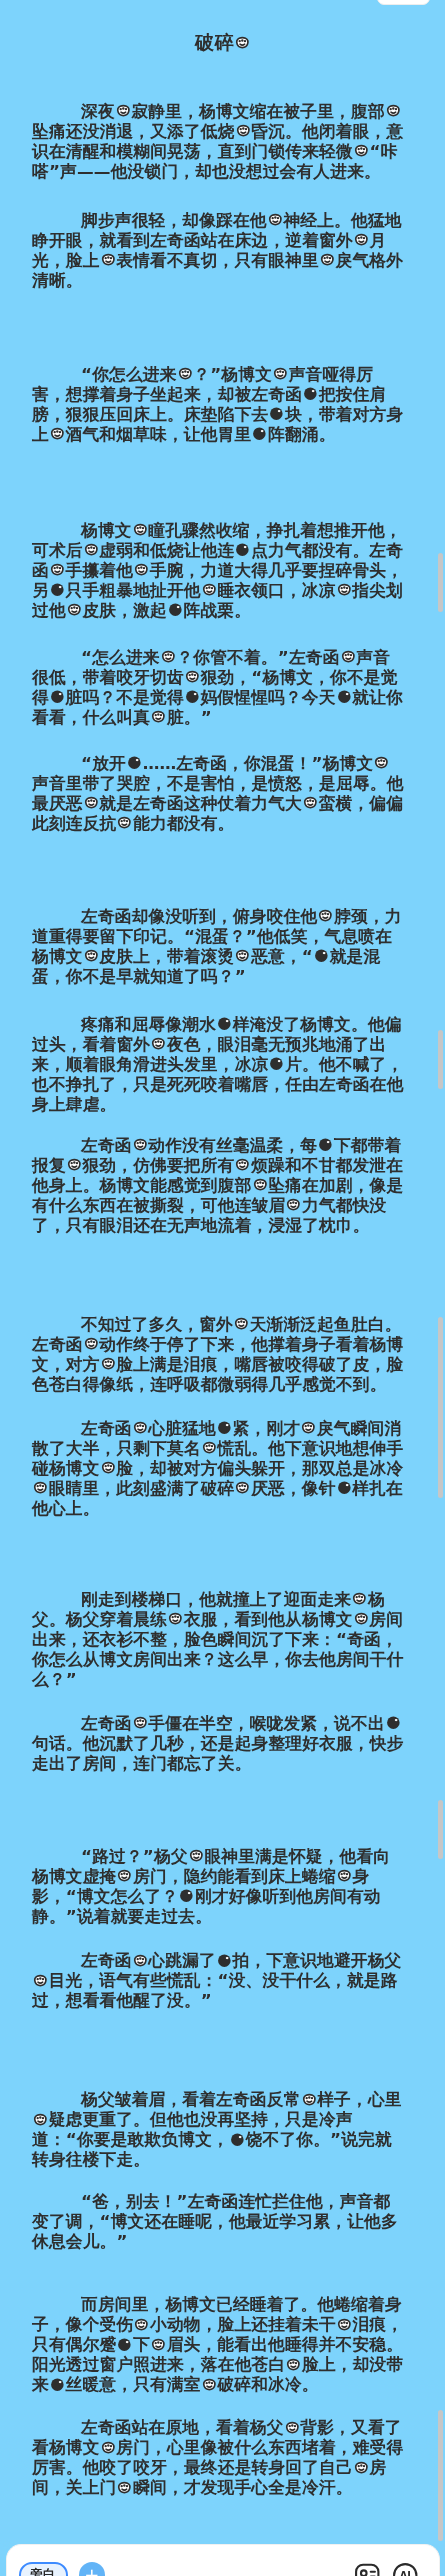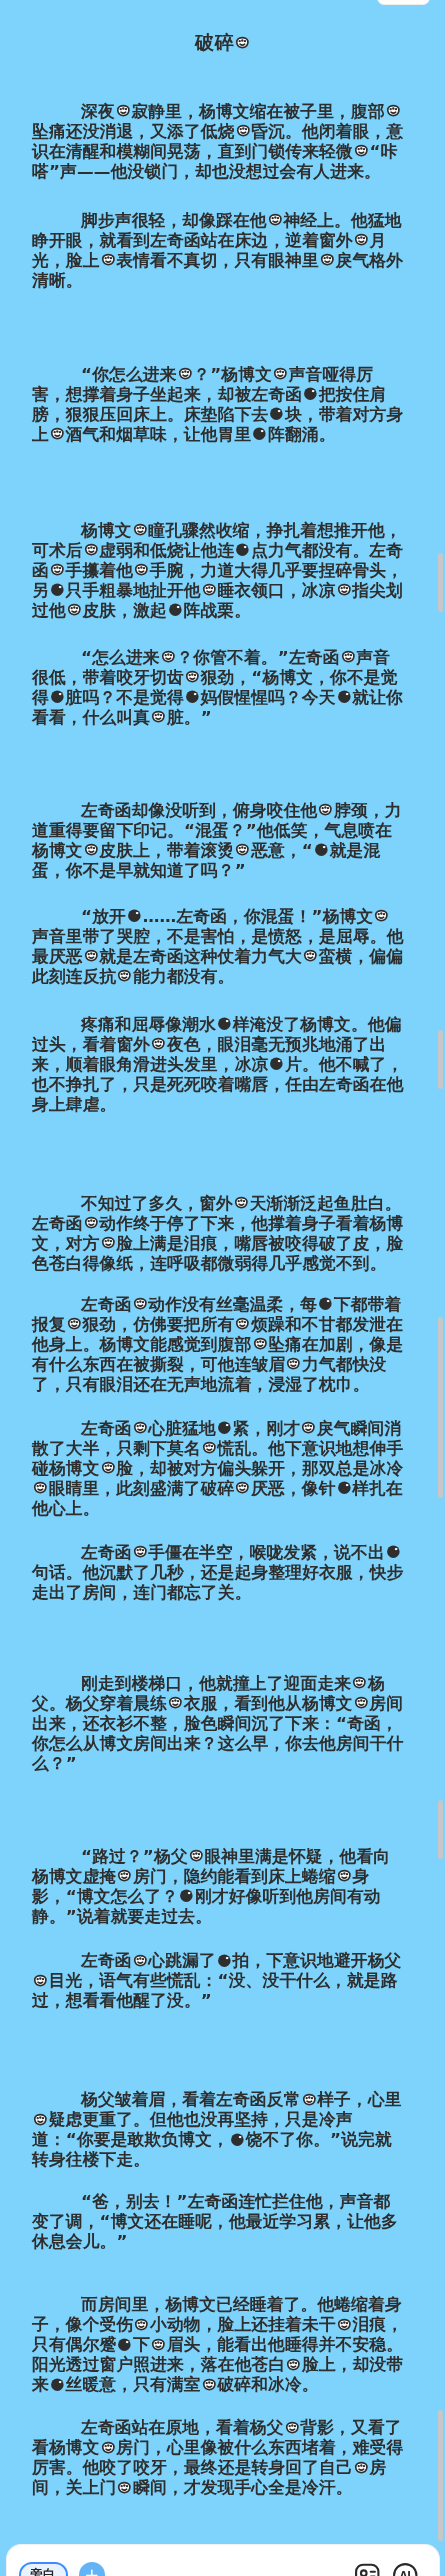--- a/index.html
+++ b/index.html
@@ -213,20 +213,48 @@
           </svg></span>妈假惺惺吗？今天<span class="glyph"><svg viewBox="0 0 24 24">
             <circle cx="12" cy="12.5" r="9" fill="#2e2e2e"></circle>
             <ellipse cx="16" cy="8.8" rx="2" ry="1.5" fill="#ffffff"></ellipse>
           </svg></span>就让你看看，什么叫真<span class="glyph"><svg viewBox="0 0 24 24">
             <path d="M4.5 14.5 Q2.5 8.5 7.5 6.2 Q12 4.2 16.5 6.2 Q21.5 8.5 19.5 14.5 Q17.8 19.6 12 19.6 Q6.2 19.6 4.5 14.5 Z" fill="#ffffff" stroke="#2e2e2e" stroke-width="2.4"></path>
             <circle cx="8.2" cy="10.2" r="1.7" fill="#2e2e2e"></circle>
             <circle cx="12" cy="9.3" r="1.7" fill="#2e2e2e"></circle>
             <circle cx="15.8" cy="10.2" r="1.7" fill="#2e2e2e"></circle>
             <path d="M8.6 14.6 Q12 17.4 15.4 14.6" stroke="#2e2e2e" stroke-width="2.2" fill="none" stroke-linecap="round"></path>
           </svg></span>脏。”</p>
+    <p class="rich" style="margin-top:26.5px">“放开<span class="glyph"><svg viewBox="0 0 24 24">
+            <circle cx="12" cy="12.5" r="9" fill="#2e2e2e"></circle>
+            <ellipse cx="16" cy="8.8" rx="2" ry="1.5" fill="#ffffff"></ellipse>
+          </svg></span>……左奇函，你混蛋！”杨博文<span class="glyph"><svg viewBox="0 0 24 24">
+            <path d="M4.5 14.5 Q2.5 8.5 7.5 6.2 Q12 4.2 16.5 6.2 Q21.5 8.5 19.5 14.5 Q17.8 19.6 12 19.6 Q6.2 19.6 4.5 14.5 Z" fill="#ffffff" stroke="#2e2e2e" stroke-width="2.4"></path>
+            <circle cx="8.2" cy="10.2" r="1.7" fill="#2e2e2e"></circle>
+            <circle cx="12" cy="9.3" r="1.7" fill="#2e2e2e"></circle>
+            <circle cx="15.8" cy="10.2" r="1.7" fill="#2e2e2e"></circle>
+            <path d="M8.6 14.6 Q12 17.4 15.4 14.6" stroke="#2e2e2e" stroke-width="2.2" fill="none" stroke-linecap="round"></path>
+          </svg></span>声音里带了哭腔，不是害怕，是愤怒，是屈辱。他最厌恶<span class="glyph"><svg viewBox="0 0 24 24">
+            <path d="M4.5 14.5 Q2.5 8.5 7.5 6.2 Q12 4.2 16.5 6.2 Q21.5 8.5 19.5 14.5 Q17.8 19.6 12 19.6 Q6.2 19.6 4.5 14.5 Z" fill="#ffffff" stroke="#2e2e2e" stroke-width="2.4"></path>
+            <circle cx="8.2" cy="10.2" r="1.7" fill="#2e2e2e"></circle>
+            <circle cx="12" cy="9.3" r="1.7" fill="#2e2e2e"></circle>
+            <circle cx="15.8" cy="10.2" r="1.7" fill="#2e2e2e"></circle>
+            <path d="M8.6 14.6 Q12 17.4 15.4 14.6" stroke="#2e2e2e" stroke-width="2.2" fill="none" stroke-linecap="round"></path>
+          </svg></span>就是左奇函这种仗着力气大<span class="glyph"><svg viewBox="0 0 24 24">
+            <path d="M4.5 14.5 Q2.5 8.5 7.5 6.2 Q12 4.2 16.5 6.2 Q21.5 8.5 19.5 14.5 Q17.8 19.6 12 19.6 Q6.2 19.6 4.5 14.5 Z" fill="#ffffff" stroke="#2e2e2e" stroke-width="2.4"></path>
+            <circle cx="8.2" cy="10.2" r="1.7" fill="#2e2e2e"></circle>
+            <circle cx="12" cy="9.3" r="1.7" fill="#2e2e2e"></circle>
+            <circle cx="15.8" cy="10.2" r="1.7" fill="#2e2e2e"></circle>
+            <path d="M8.6 14.6 Q12 17.4 15.4 14.6" stroke="#2e2e2e" stroke-width="2.2" fill="none" stroke-linecap="round"></path>
+          </svg></span>蛮横，偏偏此刻连反抗<span class="glyph"><svg viewBox="0 0 24 24">
+            <path d="M4.5 14.5 Q2.5 8.5 7.5 6.2 Q12 4.2 16.5 6.2 Q21.5 8.5 19.5 14.5 Q17.8 19.6 12 19.6 Q6.2 19.6 4.5 14.5 Z" fill="#ffffff" stroke="#2e2e2e" stroke-width="2.4"></path>
+            <circle cx="8.2" cy="10.2" r="1.7" fill="#2e2e2e"></circle>
+            <circle cx="12" cy="9.3" r="1.7" fill="#2e2e2e"></circle>
+            <circle cx="15.8" cy="10.2" r="1.7" fill="#2e2e2e"></circle>
+            <path d="M8.6 14.6 Q12 17.4 15.4 14.6" stroke="#2e2e2e" stroke-width="2.2" fill="none" stroke-linecap="round"></path>
+          </svg></span>能力都没有。</p>
     <p class="rich" style="margin-top:73px">左奇函却像没听到，俯身咬住他<span class="glyph"><svg viewBox="0 0 24 24">
             <path d="M4.5 14.5 Q2.5 8.5 7.5 6.2 Q12 4.2 16.5 6.2 Q21.5 8.5 19.5 14.5 Q17.8 19.6 12 19.6 Q6.2 19.6 4.5 14.5 Z" fill="#ffffff" stroke="#2e2e2e" stroke-width="2.4"></path>
             <circle cx="8.2" cy="10.2" r="1.7" fill="#2e2e2e"></circle>
             <circle cx="12" cy="9.3" r="1.7" fill="#2e2e2e"></circle>
             <circle cx="15.8" cy="10.2" r="1.7" fill="#2e2e2e"></circle>
             <path d="M8.6 14.6 Q12 17.4 15.4 14.6" stroke="#2e2e2e" stroke-width="2.2" fill="none" stroke-linecap="round"></path>
           </svg></span>脖颈，力道重得要留下印记。“混蛋？”他低笑，气息喷在杨博文<span class="glyph"><svg viewBox="0 0 24 24">
             <path d="M4.5 14.5 Q2.5 8.5 7.5 6.2 Q12 4.2 16.5 6.2 Q21.5 8.5 19.5 14.5 Q17.8 19.6 12 19.6 Q6.2 19.6 4.5 14.5 Z" fill="#ffffff" stroke="#2e2e2e" stroke-width="2.4"></path>
             <circle cx="8.2" cy="10.2" r="1.7" fill="#2e2e2e"></circle>
             <circle cx="12" cy="9.3" r="1.7" fill="#2e2e2e"></circle>
@@ -235,114 +263,86 @@
           </svg></span>皮肤上，带着滚烫<span class="glyph"><svg viewBox="0 0 24 24">
             <path d="M4.5 14.5 Q2.5 8.5 7.5 6.2 Q12 4.2 16.5 6.2 Q21.5 8.5 19.5 14.5 Q17.8 19.6 12 19.6 Q6.2 19.6 4.5 14.5 Z" fill="#ffffff" stroke="#2e2e2e" stroke-width="2.4"></path>
             <circle cx="8.2" cy="10.2" r="1.7" fill="#2e2e2e"></circle>
             <circle cx="12" cy="9.3" r="1.7" fill="#2e2e2e"></circle>
             <circle cx="15.8" cy="10.2" r="1.7" fill="#2e2e2e"></circle>
             <path d="M8.6 14.6 Q12 17.4 15.4 14.6" stroke="#2e2e2e" stroke-width="2.2" fill="none" stroke-linecap="round"></path>
           </svg></span>恶意，“<span class="glyph"><svg viewBox="0 0 24 24">
             <circle cx="12" cy="12.5" r="9" fill="#2e2e2e"></circle>
             <ellipse cx="16" cy="8.8" rx="2" ry="1.5" fill="#ffffff"></ellipse>
           </svg></span>就是混蛋，你不是早就知道了吗？”</p>
-    <p class="rich" style="margin-top:26.5px">“放开<span class="glyph"><svg viewBox="0 0 24 24">
-            <circle cx="12" cy="12.5" r="9" fill="#2e2e2e"></circle>
-            <ellipse cx="16" cy="8.8" rx="2" ry="1.5" fill="#ffffff"></ellipse>
-          </svg></span>……左奇函，你混蛋！”杨博文<span class="glyph"><svg viewBox="0 0 24 24">
-            <path d="M4.5 14.5 Q2.5 8.5 7.5 6.2 Q12 4.2 16.5 6.2 Q21.5 8.5 19.5 14.5 Q17.8 19.6 12 19.6 Q6.2 19.6 4.5 14.5 Z" fill="#ffffff" stroke="#2e2e2e" stroke-width="2.4"></path>
-            <circle cx="8.2" cy="10.2" r="1.7" fill="#2e2e2e"></circle>
-            <circle cx="12" cy="9.3" r="1.7" fill="#2e2e2e"></circle>
-            <circle cx="15.8" cy="10.2" r="1.7" fill="#2e2e2e"></circle>
-            <path d="M8.6 14.6 Q12 17.4 15.4 14.6" stroke="#2e2e2e" stroke-width="2.2" fill="none" stroke-linecap="round"></path>
-          </svg></span>声音里带了哭腔，不是害怕，是愤怒，是屈辱。他最厌恶<span class="glyph"><svg viewBox="0 0 24 24">
-            <path d="M4.5 14.5 Q2.5 8.5 7.5 6.2 Q12 4.2 16.5 6.2 Q21.5 8.5 19.5 14.5 Q17.8 19.6 12 19.6 Q6.2 19.6 4.5 14.5 Z" fill="#ffffff" stroke="#2e2e2e" stroke-width="2.4"></path>
-            <circle cx="8.2" cy="10.2" r="1.7" fill="#2e2e2e"></circle>
-            <circle cx="12" cy="9.3" r="1.7" fill="#2e2e2e"></circle>
-            <circle cx="15.8" cy="10.2" r="1.7" fill="#2e2e2e"></circle>
-            <path d="M8.6 14.6 Q12 17.4 15.4 14.6" stroke="#2e2e2e" stroke-width="2.2" fill="none" stroke-linecap="round"></path>
-          </svg></span>就是左奇函这种仗着力气大<span class="glyph"><svg viewBox="0 0 24 24">
-            <path d="M4.5 14.5 Q2.5 8.5 7.5 6.2 Q12 4.2 16.5 6.2 Q21.5 8.5 19.5 14.5 Q17.8 19.6 12 19.6 Q6.2 19.6 4.5 14.5 Z" fill="#ffffff" stroke="#2e2e2e" stroke-width="2.4"></path>
-            <circle cx="8.2" cy="10.2" r="1.7" fill="#2e2e2e"></circle>
-            <circle cx="12" cy="9.3" r="1.7" fill="#2e2e2e"></circle>
-            <circle cx="15.8" cy="10.2" r="1.7" fill="#2e2e2e"></circle>
-            <path d="M8.6 14.6 Q12 17.4 15.4 14.6" stroke="#2e2e2e" stroke-width="2.2" fill="none" stroke-linecap="round"></path>
-          </svg></span>蛮横，偏偏此刻连反抗<span class="glyph"><svg viewBox="0 0 24 24">
-            <path d="M4.5 14.5 Q2.5 8.5 7.5 6.2 Q12 4.2 16.5 6.2 Q21.5 8.5 19.5 14.5 Q17.8 19.6 12 19.6 Q6.2 19.6 4.5 14.5 Z" fill="#ffffff" stroke="#2e2e2e" stroke-width="2.4"></path>
-            <circle cx="8.2" cy="10.2" r="1.7" fill="#2e2e2e"></circle>
-            <circle cx="12" cy="9.3" r="1.7" fill="#2e2e2e"></circle>
-            <circle cx="15.8" cy="10.2" r="1.7" fill="#2e2e2e"></circle>
-            <path d="M8.6 14.6 Q12 17.4 15.4 14.6" stroke="#2e2e2e" stroke-width="2.2" fill="none" stroke-linecap="round"></path>
-          </svg></span>能力都没有。</p>
     <p class="rich" style="margin-top:28px">疼痛和屈辱像潮水<span class="glyph"><svg viewBox="0 0 24 24">
             <circle cx="12" cy="12.5" r="9" fill="#2e2e2e"></circle>
             <ellipse cx="16" cy="8.8" rx="2" ry="1.5" fill="#ffffff"></ellipse>
           </svg></span>样淹没了杨博文。他偏过头，看着窗外<span class="glyph"><svg viewBox="0 0 24 24">
             <path d="M4.5 14.5 Q2.5 8.5 7.5 6.2 Q12 4.2 16.5 6.2 Q21.5 8.5 19.5 14.5 Q17.8 19.6 12 19.6 Q6.2 19.6 4.5 14.5 Z" fill="#ffffff" stroke="#2e2e2e" stroke-width="2.4"></path>
             <circle cx="8.2" cy="10.2" r="1.7" fill="#2e2e2e"></circle>
             <circle cx="12" cy="9.3" r="1.7" fill="#2e2e2e"></circle>
             <circle cx="15.8" cy="10.2" r="1.7" fill="#2e2e2e"></circle>
             <path d="M8.6 14.6 Q12 17.4 15.4 14.6" stroke="#2e2e2e" stroke-width="2.2" fill="none" stroke-linecap="round"></path>
           </svg></span>夜色，眼泪毫无预兆地涌了出来，顺着眼角滑进头发里，冰凉<span class="glyph"><svg viewBox="0 0 24 24">
             <circle cx="12" cy="12.5" r="9" fill="#2e2e2e"></circle>
             <ellipse cx="16" cy="8.8" rx="2" ry="1.5" fill="#ffffff"></ellipse>
           </svg></span>片。他不喊了，也不挣扎了，只是死死咬着嘴唇，任由左奇函在他身上肆虐。</p>
+    <p class="rich" style="margin-top:21px">左奇函<span class="glyph"><svg viewBox="0 0 24 24">
+            <path d="M4.5 14.5 Q2.5 8.5 7.5 6.2 Q12 4.2 16.5 6.2 Q21.5 8.5 19.5 14.5 Q17.8 19.6 12 19.6 Q6.2 19.6 4.5 14.5 Z" fill="#ffffff" stroke="#2e2e2e" stroke-width="2.4"></path>
+            <circle cx="8.2" cy="10.2" r="1.7" fill="#2e2e2e"></circle>
+            <circle cx="12" cy="9.3" r="1.7" fill="#2e2e2e"></circle>
+            <circle cx="15.8" cy="10.2" r="1.7" fill="#2e2e2e"></circle>
+            <path d="M8.6 14.6 Q12 17.4 15.4 14.6" stroke="#2e2e2e" stroke-width="2.2" fill="none" stroke-linecap="round"></path>
+          </svg></span>动作没有丝毫温柔，每<span class="glyph"><svg viewBox="0 0 24 24">
+            <circle cx="12" cy="12.5" r="9" fill="#2e2e2e"></circle>
+            <ellipse cx="16" cy="8.8" rx="2" ry="1.5" fill="#ffffff"></ellipse>
+          </svg></span>下都带着报复<span class="glyph"><svg viewBox="0 0 24 24">
+            <path d="M4.5 14.5 Q2.5 8.5 7.5 6.2 Q12 4.2 16.5 6.2 Q21.5 8.5 19.5 14.5 Q17.8 19.6 12 19.6 Q6.2 19.6 4.5 14.5 Z" fill="#ffffff" stroke="#2e2e2e" stroke-width="2.4"></path>
+            <circle cx="8.2" cy="10.2" r="1.7" fill="#2e2e2e"></circle>
+            <circle cx="12" cy="9.3" r="1.7" fill="#2e2e2e"></circle>
+            <circle cx="15.8" cy="10.2" r="1.7" fill="#2e2e2e"></circle>
+            <path d="M8.6 14.6 Q12 17.4 15.4 14.6" stroke="#2e2e2e" stroke-width="2.2" fill="none" stroke-linecap="round"></path>
+          </svg></span>狠劲，仿佛要把所有<span class="glyph"><svg viewBox="0 0 24 24">
+            <path d="M4.5 14.5 Q2.5 8.5 7.5 6.2 Q12 4.2 16.5 6.2 Q21.5 8.5 19.5 14.5 Q17.8 19.6 12 19.6 Q6.2 19.6 4.5 14.5 Z" fill="#ffffff" stroke="#2e2e2e" stroke-width="2.4"></path>
+            <circle cx="8.2" cy="10.2" r="1.7" fill="#2e2e2e"></circle>
+            <circle cx="12" cy="9.3" r="1.7" fill="#2e2e2e"></circle>
+            <circle cx="15.8" cy="10.2" r="1.7" fill="#2e2e2e"></circle>
+            <path d="M8.6 14.6 Q12 17.4 15.4 14.6" stroke="#2e2e2e" stroke-width="2.2" fill="none" stroke-linecap="round"></path>
+          </svg></span>烦躁和不甘都发泄在他身上。杨博文能感觉到腹部<span class="glyph"><svg viewBox="0 0 24 24">
+            <path d="M4.5 14.5 Q2.5 8.5 7.5 6.2 Q12 4.2 16.5 6.2 Q21.5 8.5 19.5 14.5 Q17.8 19.6 12 19.6 Q6.2 19.6 4.5 14.5 Z" fill="#ffffff" stroke="#2e2e2e" stroke-width="2.4"></path>
+            <circle cx="8.2" cy="10.2" r="1.7" fill="#2e2e2e"></circle>
+            <circle cx="12" cy="9.3" r="1.7" fill="#2e2e2e"></circle>
+            <circle cx="15.8" cy="10.2" r="1.7" fill="#2e2e2e"></circle>
+            <path d="M8.6 14.6 Q12 17.4 15.4 14.6" stroke="#2e2e2e" stroke-width="2.2" fill="none" stroke-linecap="round"></path>
+          </svg></span>坠痛在加剧，像是有什么东西在被撕裂，可他连皱眉<span class="glyph"><svg viewBox="0 0 24 24">
+            <path d="M4.5 14.5 Q2.5 8.5 7.5 6.2 Q12 4.2 16.5 6.2 Q21.5 8.5 19.5 14.5 Q17.8 19.6 12 19.6 Q6.2 19.6 4.5 14.5 Z" fill="#ffffff" stroke="#2e2e2e" stroke-width="2.4"></path>
+            <circle cx="8.2" cy="10.2" r="1.7" fill="#2e2e2e"></circle>
+            <circle cx="12" cy="9.3" r="1.7" fill="#2e2e2e"></circle>
+            <circle cx="15.8" cy="10.2" r="1.7" fill="#2e2e2e"></circle>
+            <path d="M8.6 14.6 Q12 17.4 15.4 14.6" stroke="#2e2e2e" stroke-width="2.2" fill="none" stroke-linecap="round"></path>
+          </svg></span>力气都快没了，只有眼泪还在无声地流着，浸湿了枕巾。</p>
     <p class="rich" style="margin-top:79px">不知过了多久，窗外<span class="glyph"><svg viewBox="0 0 24 24">
             <path d="M4.5 14.5 Q2.5 8.5 7.5 6.2 Q12 4.2 16.5 6.2 Q21.5 8.5 19.5 14.5 Q17.8 19.6 12 19.6 Q6.2 19.6 4.5 14.5 Z" fill="#ffffff" stroke="#2e2e2e" stroke-width="2.4"></path>
             <circle cx="8.2" cy="10.2" r="1.7" fill="#2e2e2e"></circle>
             <circle cx="12" cy="9.3" r="1.7" fill="#2e2e2e"></circle>
             <circle cx="15.8" cy="10.2" r="1.7" fill="#2e2e2e"></circle>
             <path d="M8.6 14.6 Q12 17.4 15.4 14.6" stroke="#2e2e2e" stroke-width="2.2" fill="none" stroke-linecap="round"></path>
           </svg></span>天渐渐泛起鱼肚白。左奇函<span class="glyph"><svg viewBox="0 0 24 24">
             <path d="M4.5 14.5 Q2.5 8.5 7.5 6.2 Q12 4.2 16.5 6.2 Q21.5 8.5 19.5 14.5 Q17.8 19.6 12 19.6 Q6.2 19.6 4.5 14.5 Z" fill="#ffffff" stroke="#2e2e2e" stroke-width="2.4"></path>
             <circle cx="8.2" cy="10.2" r="1.7" fill="#2e2e2e"></circle>
             <circle cx="12" cy="9.3" r="1.7" fill="#2e2e2e"></circle>
             <circle cx="15.8" cy="10.2" r="1.7" fill="#2e2e2e"></circle>
             <path d="M8.6 14.6 Q12 17.4 15.4 14.6" stroke="#2e2e2e" stroke-width="2.2" fill="none" stroke-linecap="round"></path>
           </svg></span>动作终于停了下来，他撑着身子看着杨博文，对方<span class="glyph"><svg viewBox="0 0 24 24">
             <path d="M4.5 14.5 Q2.5 8.5 7.5 6.2 Q12 4.2 16.5 6.2 Q21.5 8.5 19.5 14.5 Q17.8 19.6 12 19.6 Q6.2 19.6 4.5 14.5 Z" fill="#ffffff" stroke="#2e2e2e" stroke-width="2.4"></path>
             <circle cx="8.2" cy="10.2" r="1.7" fill="#2e2e2e"></circle>
             <circle cx="12" cy="9.3" r="1.7" fill="#2e2e2e"></circle>
             <circle cx="15.8" cy="10.2" r="1.7" fill="#2e2e2e"></circle>
             <path d="M8.6 14.6 Q12 17.4 15.4 14.6" stroke="#2e2e2e" stroke-width="2.2" fill="none" stroke-linecap="round"></path>
           </svg></span>脸上满是泪痕，嘴唇被咬得破了皮，脸色苍白得像纸，连呼吸都微弱得几乎感觉不到。</p>
-    <p class="rich" style="margin-top:21px">左奇函<span class="glyph"><svg viewBox="0 0 24 24">
-            <path d="M4.5 14.5 Q2.5 8.5 7.5 6.2 Q12 4.2 16.5 6.2 Q21.5 8.5 19.5 14.5 Q17.8 19.6 12 19.6 Q6.2 19.6 4.5 14.5 Z" fill="#ffffff" stroke="#2e2e2e" stroke-width="2.4"></path>
-            <circle cx="8.2" cy="10.2" r="1.7" fill="#2e2e2e"></circle>
-            <circle cx="12" cy="9.3" r="1.7" fill="#2e2e2e"></circle>
-            <circle cx="15.8" cy="10.2" r="1.7" fill="#2e2e2e"></circle>
-            <path d="M8.6 14.6 Q12 17.4 15.4 14.6" stroke="#2e2e2e" stroke-width="2.2" fill="none" stroke-linecap="round"></path>
-          </svg></span>动作没有丝毫温柔，每<span class="glyph"><svg viewBox="0 0 24 24">
-            <circle cx="12" cy="12.5" r="9" fill="#2e2e2e"></circle>
-            <ellipse cx="16" cy="8.8" rx="2" ry="1.5" fill="#ffffff"></ellipse>
-          </svg></span>下都带着报复<span class="glyph"><svg viewBox="0 0 24 24">
-            <path d="M4.5 14.5 Q2.5 8.5 7.5 6.2 Q12 4.2 16.5 6.2 Q21.5 8.5 19.5 14.5 Q17.8 19.6 12 19.6 Q6.2 19.6 4.5 14.5 Z" fill="#ffffff" stroke="#2e2e2e" stroke-width="2.4"></path>
-            <circle cx="8.2" cy="10.2" r="1.7" fill="#2e2e2e"></circle>
-            <circle cx="12" cy="9.3" r="1.7" fill="#2e2e2e"></circle>
-            <circle cx="15.8" cy="10.2" r="1.7" fill="#2e2e2e"></circle>
-            <path d="M8.6 14.6 Q12 17.4 15.4 14.6" stroke="#2e2e2e" stroke-width="2.2" fill="none" stroke-linecap="round"></path>
-          </svg></span>狠劲，仿佛要把所有<span class="glyph"><svg viewBox="0 0 24 24">
-            <path d="M4.5 14.5 Q2.5 8.5 7.5 6.2 Q12 4.2 16.5 6.2 Q21.5 8.5 19.5 14.5 Q17.8 19.6 12 19.6 Q6.2 19.6 4.5 14.5 Z" fill="#ffffff" stroke="#2e2e2e" stroke-width="2.4"></path>
-            <circle cx="8.2" cy="10.2" r="1.7" fill="#2e2e2e"></circle>
-            <circle cx="12" cy="9.3" r="1.7" fill="#2e2e2e"></circle>
-            <circle cx="15.8" cy="10.2" r="1.7" fill="#2e2e2e"></circle>
-            <path d="M8.6 14.6 Q12 17.4 15.4 14.6" stroke="#2e2e2e" stroke-width="2.2" fill="none" stroke-linecap="round"></path>
-          </svg></span>烦躁和不甘都发泄在他身上。杨博文能感觉到腹部<span class="glyph"><svg viewBox="0 0 24 24">
-            <path d="M4.5 14.5 Q2.5 8.5 7.5 6.2 Q12 4.2 16.5 6.2 Q21.5 8.5 19.5 14.5 Q17.8 19.6 12 19.6 Q6.2 19.6 4.5 14.5 Z" fill="#ffffff" stroke="#2e2e2e" stroke-width="2.4"></path>
-            <circle cx="8.2" cy="10.2" r="1.7" fill="#2e2e2e"></circle>
-            <circle cx="12" cy="9.3" r="1.7" fill="#2e2e2e"></circle>
-            <circle cx="15.8" cy="10.2" r="1.7" fill="#2e2e2e"></circle>
-            <path d="M8.6 14.6 Q12 17.4 15.4 14.6" stroke="#2e2e2e" stroke-width="2.2" fill="none" stroke-linecap="round"></path>
-          </svg></span>坠痛在加剧，像是有什么东西在被撕裂，可他连皱眉<span class="glyph"><svg viewBox="0 0 24 24">
-            <path d="M4.5 14.5 Q2.5 8.5 7.5 6.2 Q12 4.2 16.5 6.2 Q21.5 8.5 19.5 14.5 Q17.8 19.6 12 19.6 Q6.2 19.6 4.5 14.5 Z" fill="#ffffff" stroke="#2e2e2e" stroke-width="2.4"></path>
-            <circle cx="8.2" cy="10.2" r="1.7" fill="#2e2e2e"></circle>
-            <circle cx="12" cy="9.3" r="1.7" fill="#2e2e2e"></circle>
-            <circle cx="15.8" cy="10.2" r="1.7" fill="#2e2e2e"></circle>
-            <path d="M8.6 14.6 Q12 17.4 15.4 14.6" stroke="#2e2e2e" stroke-width="2.2" fill="none" stroke-linecap="round"></path>
-          </svg></span>力气都快没了，只有眼泪还在无声地流着，浸湿了枕巾。</p>
     <p class="rich" style="margin-top:24px">左奇函<span class="glyph"><svg viewBox="0 0 24 24">
             <path d="M4.5 14.5 Q2.5 8.5 7.5 6.2 Q12 4.2 16.5 6.2 Q21.5 8.5 19.5 14.5 Q17.8 19.6 12 19.6 Q6.2 19.6 4.5 14.5 Z" fill="#ffffff" stroke="#2e2e2e" stroke-width="2.4"></path>
             <circle cx="8.2" cy="10.2" r="1.7" fill="#2e2e2e"></circle>
             <circle cx="12" cy="9.3" r="1.7" fill="#2e2e2e"></circle>
             <circle cx="15.8" cy="10.2" r="1.7" fill="#2e2e2e"></circle>
             <path d="M8.6 14.6 Q12 17.4 15.4 14.6" stroke="#2e2e2e" stroke-width="2.2" fill="none" stroke-linecap="round"></path>
           </svg></span>心脏猛地<span class="glyph"><svg viewBox="0 0 24 24">
             <circle cx="12" cy="12.5" r="9" fill="#2e2e2e"></circle>
             <ellipse cx="16" cy="8.8" rx="2" ry="1.5" fill="#ffffff"></ellipse>
           </svg></span>紧，刚才<span class="glyph"><svg viewBox="0 0 24 24">
@@ -372,49 +372,49 @@
           </svg></span>眼睛里，此刻盛满了破碎<span class="glyph"><svg viewBox="0 0 24 24">
             <path d="M4.5 14.5 Q2.5 8.5 7.5 6.2 Q12 4.2 16.5 6.2 Q21.5 8.5 19.5 14.5 Q17.8 19.6 12 19.6 Q6.2 19.6 4.5 14.5 Z" fill="#ffffff" stroke="#2e2e2e" stroke-width="2.4"></path>
             <circle cx="8.2" cy="10.2" r="1.7" fill="#2e2e2e"></circle>
             <circle cx="12" cy="9.3" r="1.7" fill="#2e2e2e"></circle>
             <circle cx="15.8" cy="10.2" r="1.7" fill="#2e2e2e"></circle>
             <path d="M8.6 14.6 Q12 17.4 15.4 14.6" stroke="#2e2e2e" stroke-width="2.2" fill="none" stroke-linecap="round"></path>
           </svg></span>厌恶，像针<span class="glyph"><svg viewBox="0 0 24 24">
             <circle cx="12" cy="12.5" r="9" fill="#2e2e2e"></circle>
             <ellipse cx="16" cy="8.8" rx="2" ry="1.5" fill="#ffffff"></ellipse>
           </svg></span>样扎在他心上。</p>
+    <p class="rich" style="margin-top:71px">刚走到楼梯口，他就撞上了迎面走来<span class="glyph"><svg viewBox="0 0 24 24">
+            <path d="M4.5 14.5 Q2.5 8.5 7.5 6.2 Q12 4.2 16.5 6.2 Q21.5 8.5 19.5 14.5 Q17.8 19.6 12 19.6 Q6.2 19.6 4.5 14.5 Z" fill="#ffffff" stroke="#2e2e2e" stroke-width="2.4"></path>
+            <circle cx="8.2" cy="10.2" r="1.7" fill="#2e2e2e"></circle>
+            <circle cx="12" cy="9.3" r="1.7" fill="#2e2e2e"></circle>
+            <circle cx="15.8" cy="10.2" r="1.7" fill="#2e2e2e"></circle>
+            <path d="M8.6 14.6 Q12 17.4 15.4 14.6" stroke="#2e2e2e" stroke-width="2.2" fill="none" stroke-linecap="round"></path>
+          </svg></span>杨父。杨父穿着晨练<span class="glyph"><svg viewBox="0 0 24 24">
+            <path d="M4.5 14.5 Q2.5 8.5 7.5 6.2 Q12 4.2 16.5 6.2 Q21.5 8.5 19.5 14.5 Q17.8 19.6 12 19.6 Q6.2 19.6 4.5 14.5 Z" fill="#ffffff" stroke="#2e2e2e" stroke-width="2.4"></path>
+            <circle cx="8.2" cy="10.2" r="1.7" fill="#2e2e2e"></circle>
+            <circle cx="12" cy="9.3" r="1.7" fill="#2e2e2e"></circle>
+            <circle cx="15.8" cy="10.2" r="1.7" fill="#2e2e2e"></circle>
+            <path d="M8.6 14.6 Q12 17.4 15.4 14.6" stroke="#2e2e2e" stroke-width="2.2" fill="none" stroke-linecap="round"></path>
+          </svg></span>衣服，看到他从杨博文<span class="glyph"><svg viewBox="0 0 24 24">
+            <path d="M4.5 14.5 Q2.5 8.5 7.5 6.2 Q12 4.2 16.5 6.2 Q21.5 8.5 19.5 14.5 Q17.8 19.6 12 19.6 Q6.2 19.6 4.5 14.5 Z" fill="#ffffff" stroke="#2e2e2e" stroke-width="2.4"></path>
+            <circle cx="8.2" cy="10.2" r="1.7" fill="#2e2e2e"></circle>
+            <circle cx="12" cy="9.3" r="1.7" fill="#2e2e2e"></circle>
+            <circle cx="15.8" cy="10.2" r="1.7" fill="#2e2e2e"></circle>
+            <path d="M8.6 14.6 Q12 17.4 15.4 14.6" stroke="#2e2e2e" stroke-width="2.2" fill="none" stroke-linecap="round"></path>
+          </svg></span>房间出来，还衣衫不整，脸色瞬间沉了下来：“奇函，你怎么从博文房间出来？这么早，你去他房间干什么？”</p>
     <p class="rich" style="margin-top:24px">左奇函<span class="glyph"><svg viewBox="0 0 24 24">
             <path d="M4.5 14.5 Q2.5 8.5 7.5 6.2 Q12 4.2 16.5 6.2 Q21.5 8.5 19.5 14.5 Q17.8 19.6 12 19.6 Q6.2 19.6 4.5 14.5 Z" fill="#ffffff" stroke="#2e2e2e" stroke-width="2.4"></path>
             <circle cx="8.2" cy="10.2" r="1.7" fill="#2e2e2e"></circle>
             <circle cx="12" cy="9.3" r="1.7" fill="#2e2e2e"></circle>
             <circle cx="15.8" cy="10.2" r="1.7" fill="#2e2e2e"></circle>
             <path d="M8.6 14.6 Q12 17.4 15.4 14.6" stroke="#2e2e2e" stroke-width="2.2" fill="none" stroke-linecap="round"></path>
           </svg></span>手僵在半空，喉咙发紧，说不出<span class="glyph"><svg viewBox="0 0 24 24">
             <circle cx="12" cy="12.5" r="9" fill="#2e2e2e"></circle>
             <ellipse cx="16" cy="8.8" rx="2" ry="1.5" fill="#ffffff"></ellipse>
           </svg></span>句话。他沉默了几秒，还是起身整理好衣服，快步走出了房间，连门都忘了关。</p>
-    <p class="rich" style="margin-top:71px">刚走到楼梯口，他就撞上了迎面走来<span class="glyph"><svg viewBox="0 0 24 24">
-            <path d="M4.5 14.5 Q2.5 8.5 7.5 6.2 Q12 4.2 16.5 6.2 Q21.5 8.5 19.5 14.5 Q17.8 19.6 12 19.6 Q6.2 19.6 4.5 14.5 Z" fill="#ffffff" stroke="#2e2e2e" stroke-width="2.4"></path>
-            <circle cx="8.2" cy="10.2" r="1.7" fill="#2e2e2e"></circle>
-            <circle cx="12" cy="9.3" r="1.7" fill="#2e2e2e"></circle>
-            <circle cx="15.8" cy="10.2" r="1.7" fill="#2e2e2e"></circle>
-            <path d="M8.6 14.6 Q12 17.4 15.4 14.6" stroke="#2e2e2e" stroke-width="2.2" fill="none" stroke-linecap="round"></path>
-          </svg></span>杨父。杨父穿着晨练<span class="glyph"><svg viewBox="0 0 24 24">
-            <path d="M4.5 14.5 Q2.5 8.5 7.5 6.2 Q12 4.2 16.5 6.2 Q21.5 8.5 19.5 14.5 Q17.8 19.6 12 19.6 Q6.2 19.6 4.5 14.5 Z" fill="#ffffff" stroke="#2e2e2e" stroke-width="2.4"></path>
-            <circle cx="8.2" cy="10.2" r="1.7" fill="#2e2e2e"></circle>
-            <circle cx="12" cy="9.3" r="1.7" fill="#2e2e2e"></circle>
-            <circle cx="15.8" cy="10.2" r="1.7" fill="#2e2e2e"></circle>
-            <path d="M8.6 14.6 Q12 17.4 15.4 14.6" stroke="#2e2e2e" stroke-width="2.2" fill="none" stroke-linecap="round"></path>
-          </svg></span>衣服，看到他从杨博文<span class="glyph"><svg viewBox="0 0 24 24">
-            <path d="M4.5 14.5 Q2.5 8.5 7.5 6.2 Q12 4.2 16.5 6.2 Q21.5 8.5 19.5 14.5 Q17.8 19.6 12 19.6 Q6.2 19.6 4.5 14.5 Z" fill="#ffffff" stroke="#2e2e2e" stroke-width="2.4"></path>
-            <circle cx="8.2" cy="10.2" r="1.7" fill="#2e2e2e"></circle>
-            <circle cx="12" cy="9.3" r="1.7" fill="#2e2e2e"></circle>
-            <circle cx="15.8" cy="10.2" r="1.7" fill="#2e2e2e"></circle>
-            <path d="M8.6 14.6 Q12 17.4 15.4 14.6" stroke="#2e2e2e" stroke-width="2.2" fill="none" stroke-linecap="round"></path>
-          </svg></span>房间出来，还衣衫不整，脸色瞬间沉了下来：“奇函，你怎么从博文房间出来？这么早，你去他房间干什么？”</p>
     <p class="rich" style="margin-top:73px">“路过？”杨父<span class="glyph"><svg viewBox="0 0 24 24">
             <path d="M4.5 14.5 Q2.5 8.5 7.5 6.2 Q12 4.2 16.5 6.2 Q21.5 8.5 19.5 14.5 Q17.8 19.6 12 19.6 Q6.2 19.6 4.5 14.5 Z" fill="#ffffff" stroke="#2e2e2e" stroke-width="2.4"></path>
             <circle cx="8.2" cy="10.2" r="1.7" fill="#2e2e2e"></circle>
             <circle cx="12" cy="9.3" r="1.7" fill="#2e2e2e"></circle>
             <circle cx="15.8" cy="10.2" r="1.7" fill="#2e2e2e"></circle>
             <path d="M8.6 14.6 Q12 17.4 15.4 14.6" stroke="#2e2e2e" stroke-width="2.2" fill="none" stroke-linecap="round"></path>
           </svg></span>眼神里满是怀疑，他看向杨博文虚掩<span class="glyph"><svg viewBox="0 0 24 24">
             <path d="M4.5 14.5 Q2.5 8.5 7.5 6.2 Q12 4.2 16.5 6.2 Q21.5 8.5 19.5 14.5 Q17.8 19.6 12 19.6 Q6.2 19.6 4.5 14.5 Z" fill="#ffffff" stroke="#2e2e2e" stroke-width="2.4"></path>
             <circle cx="8.2" cy="10.2" r="1.7" fill="#2e2e2e"></circle>
             <circle cx="12" cy="9.3" r="1.7" fill="#2e2e2e"></circle>

